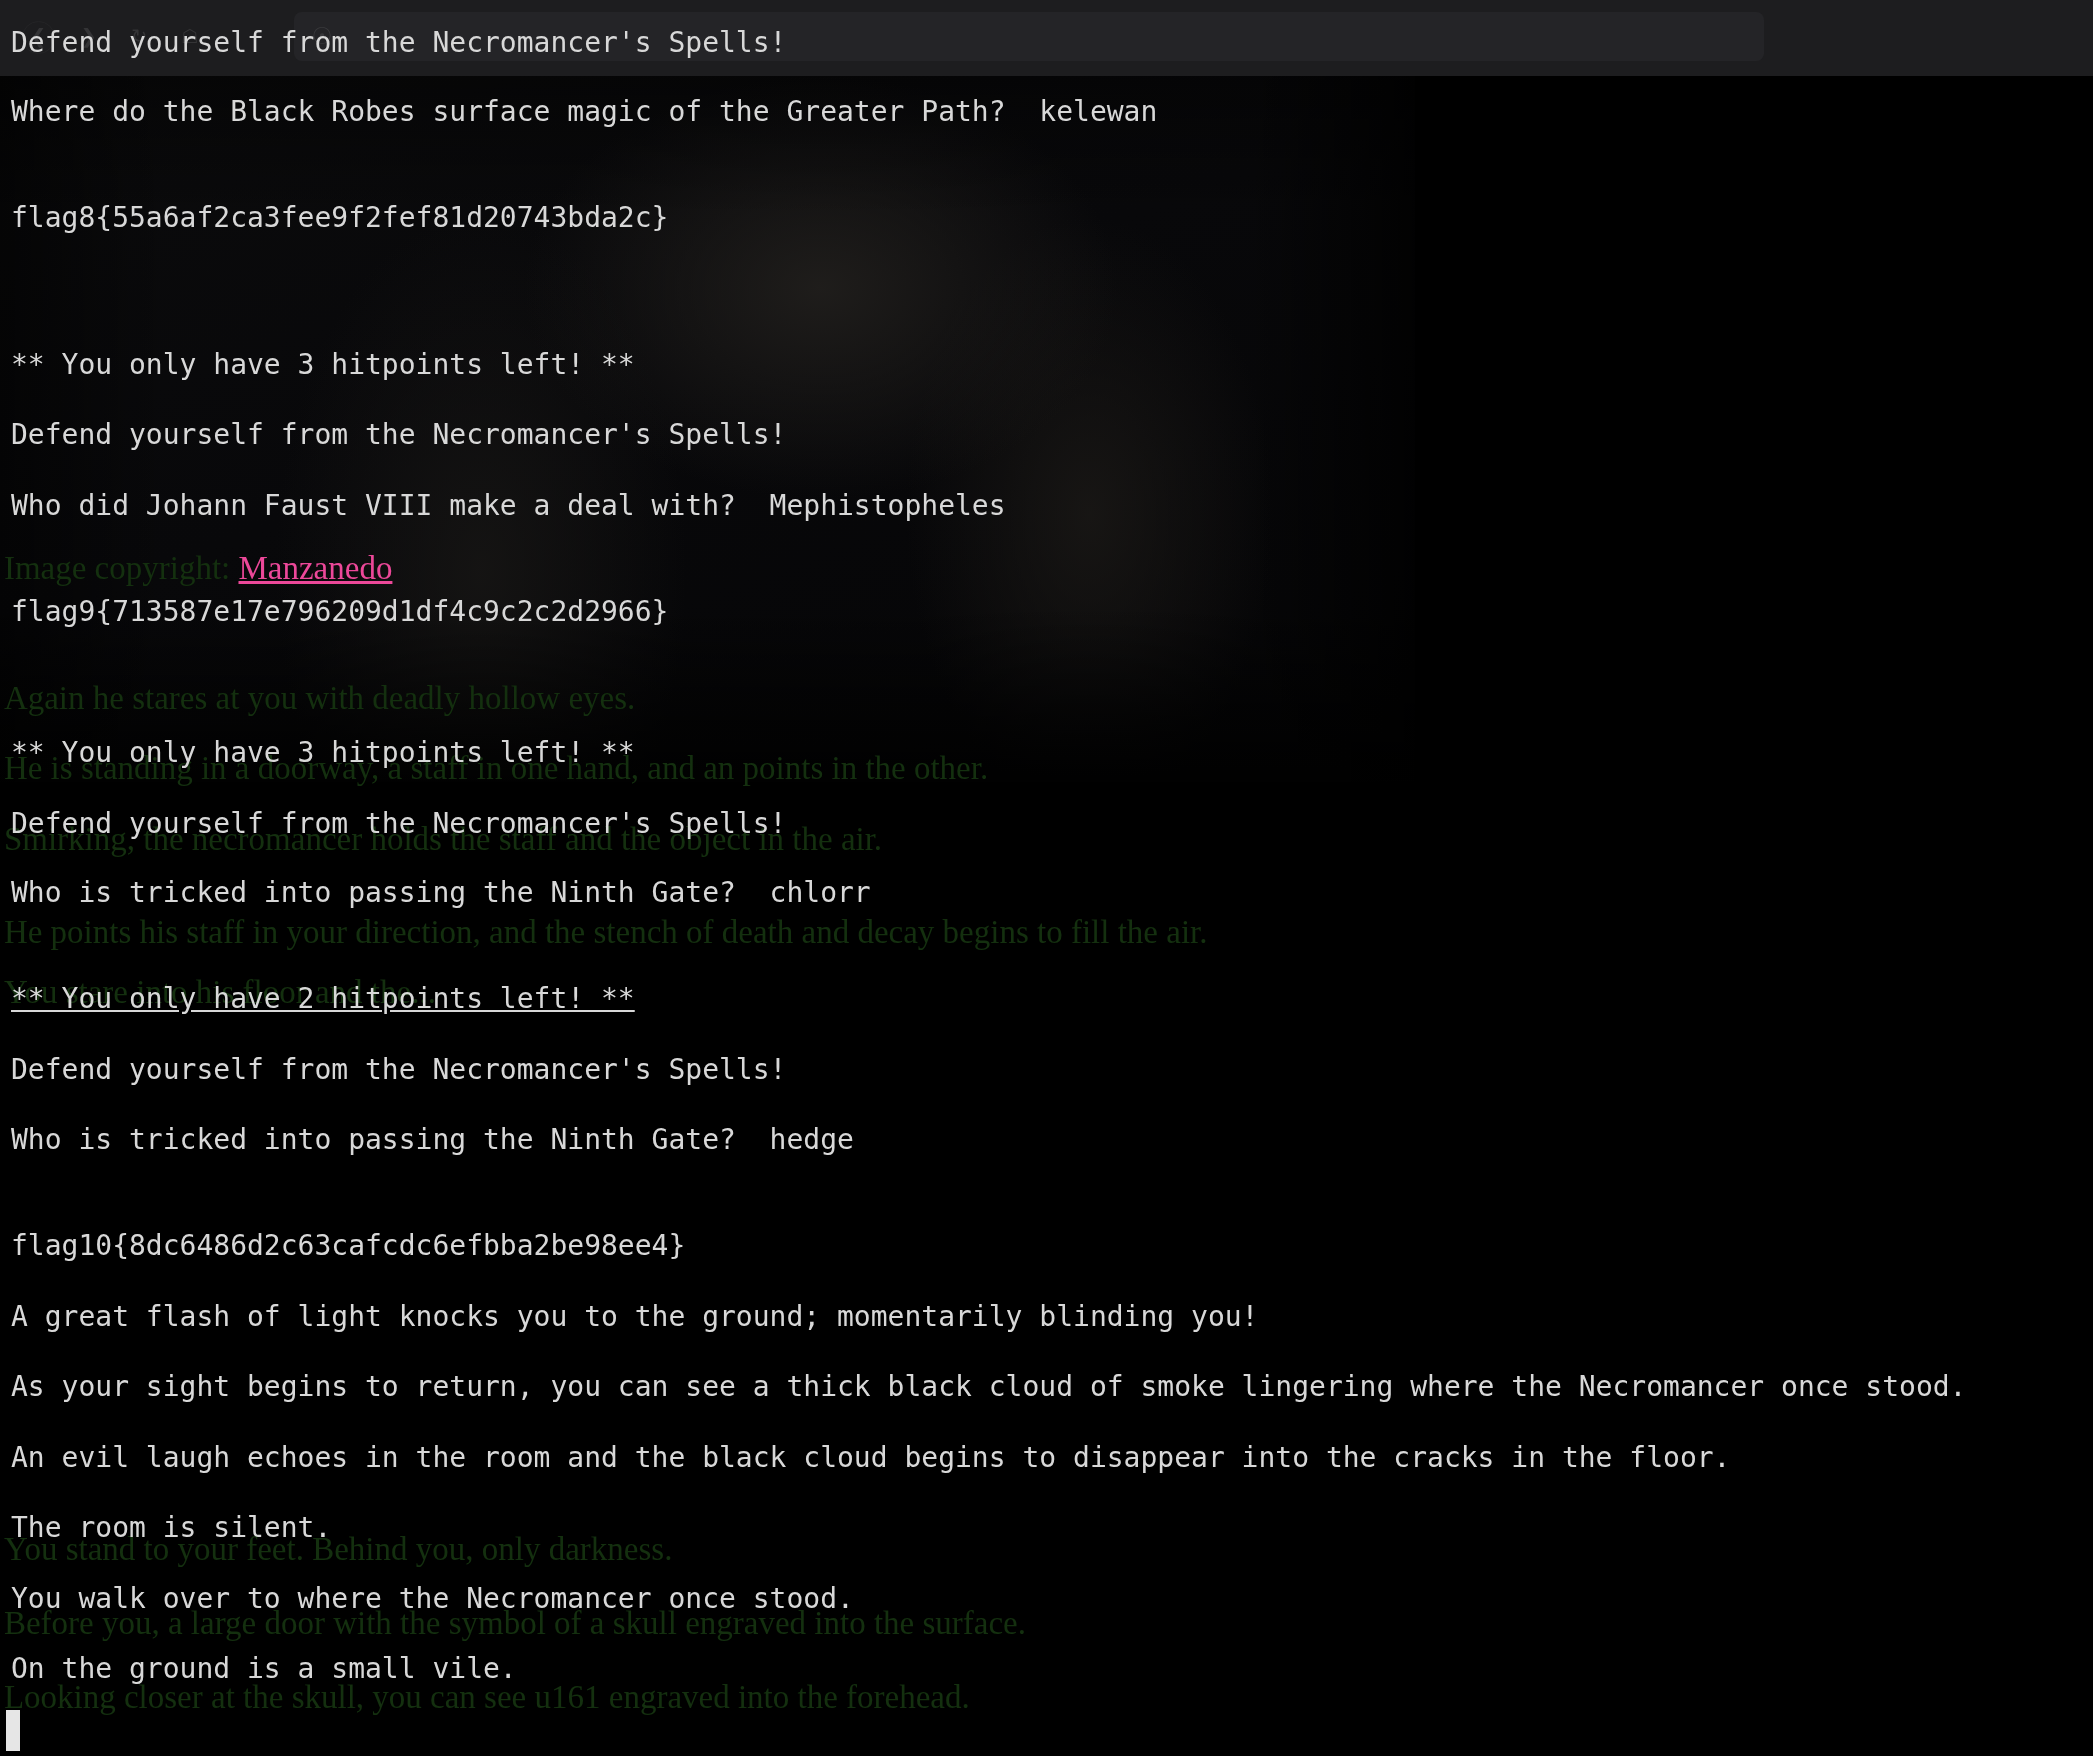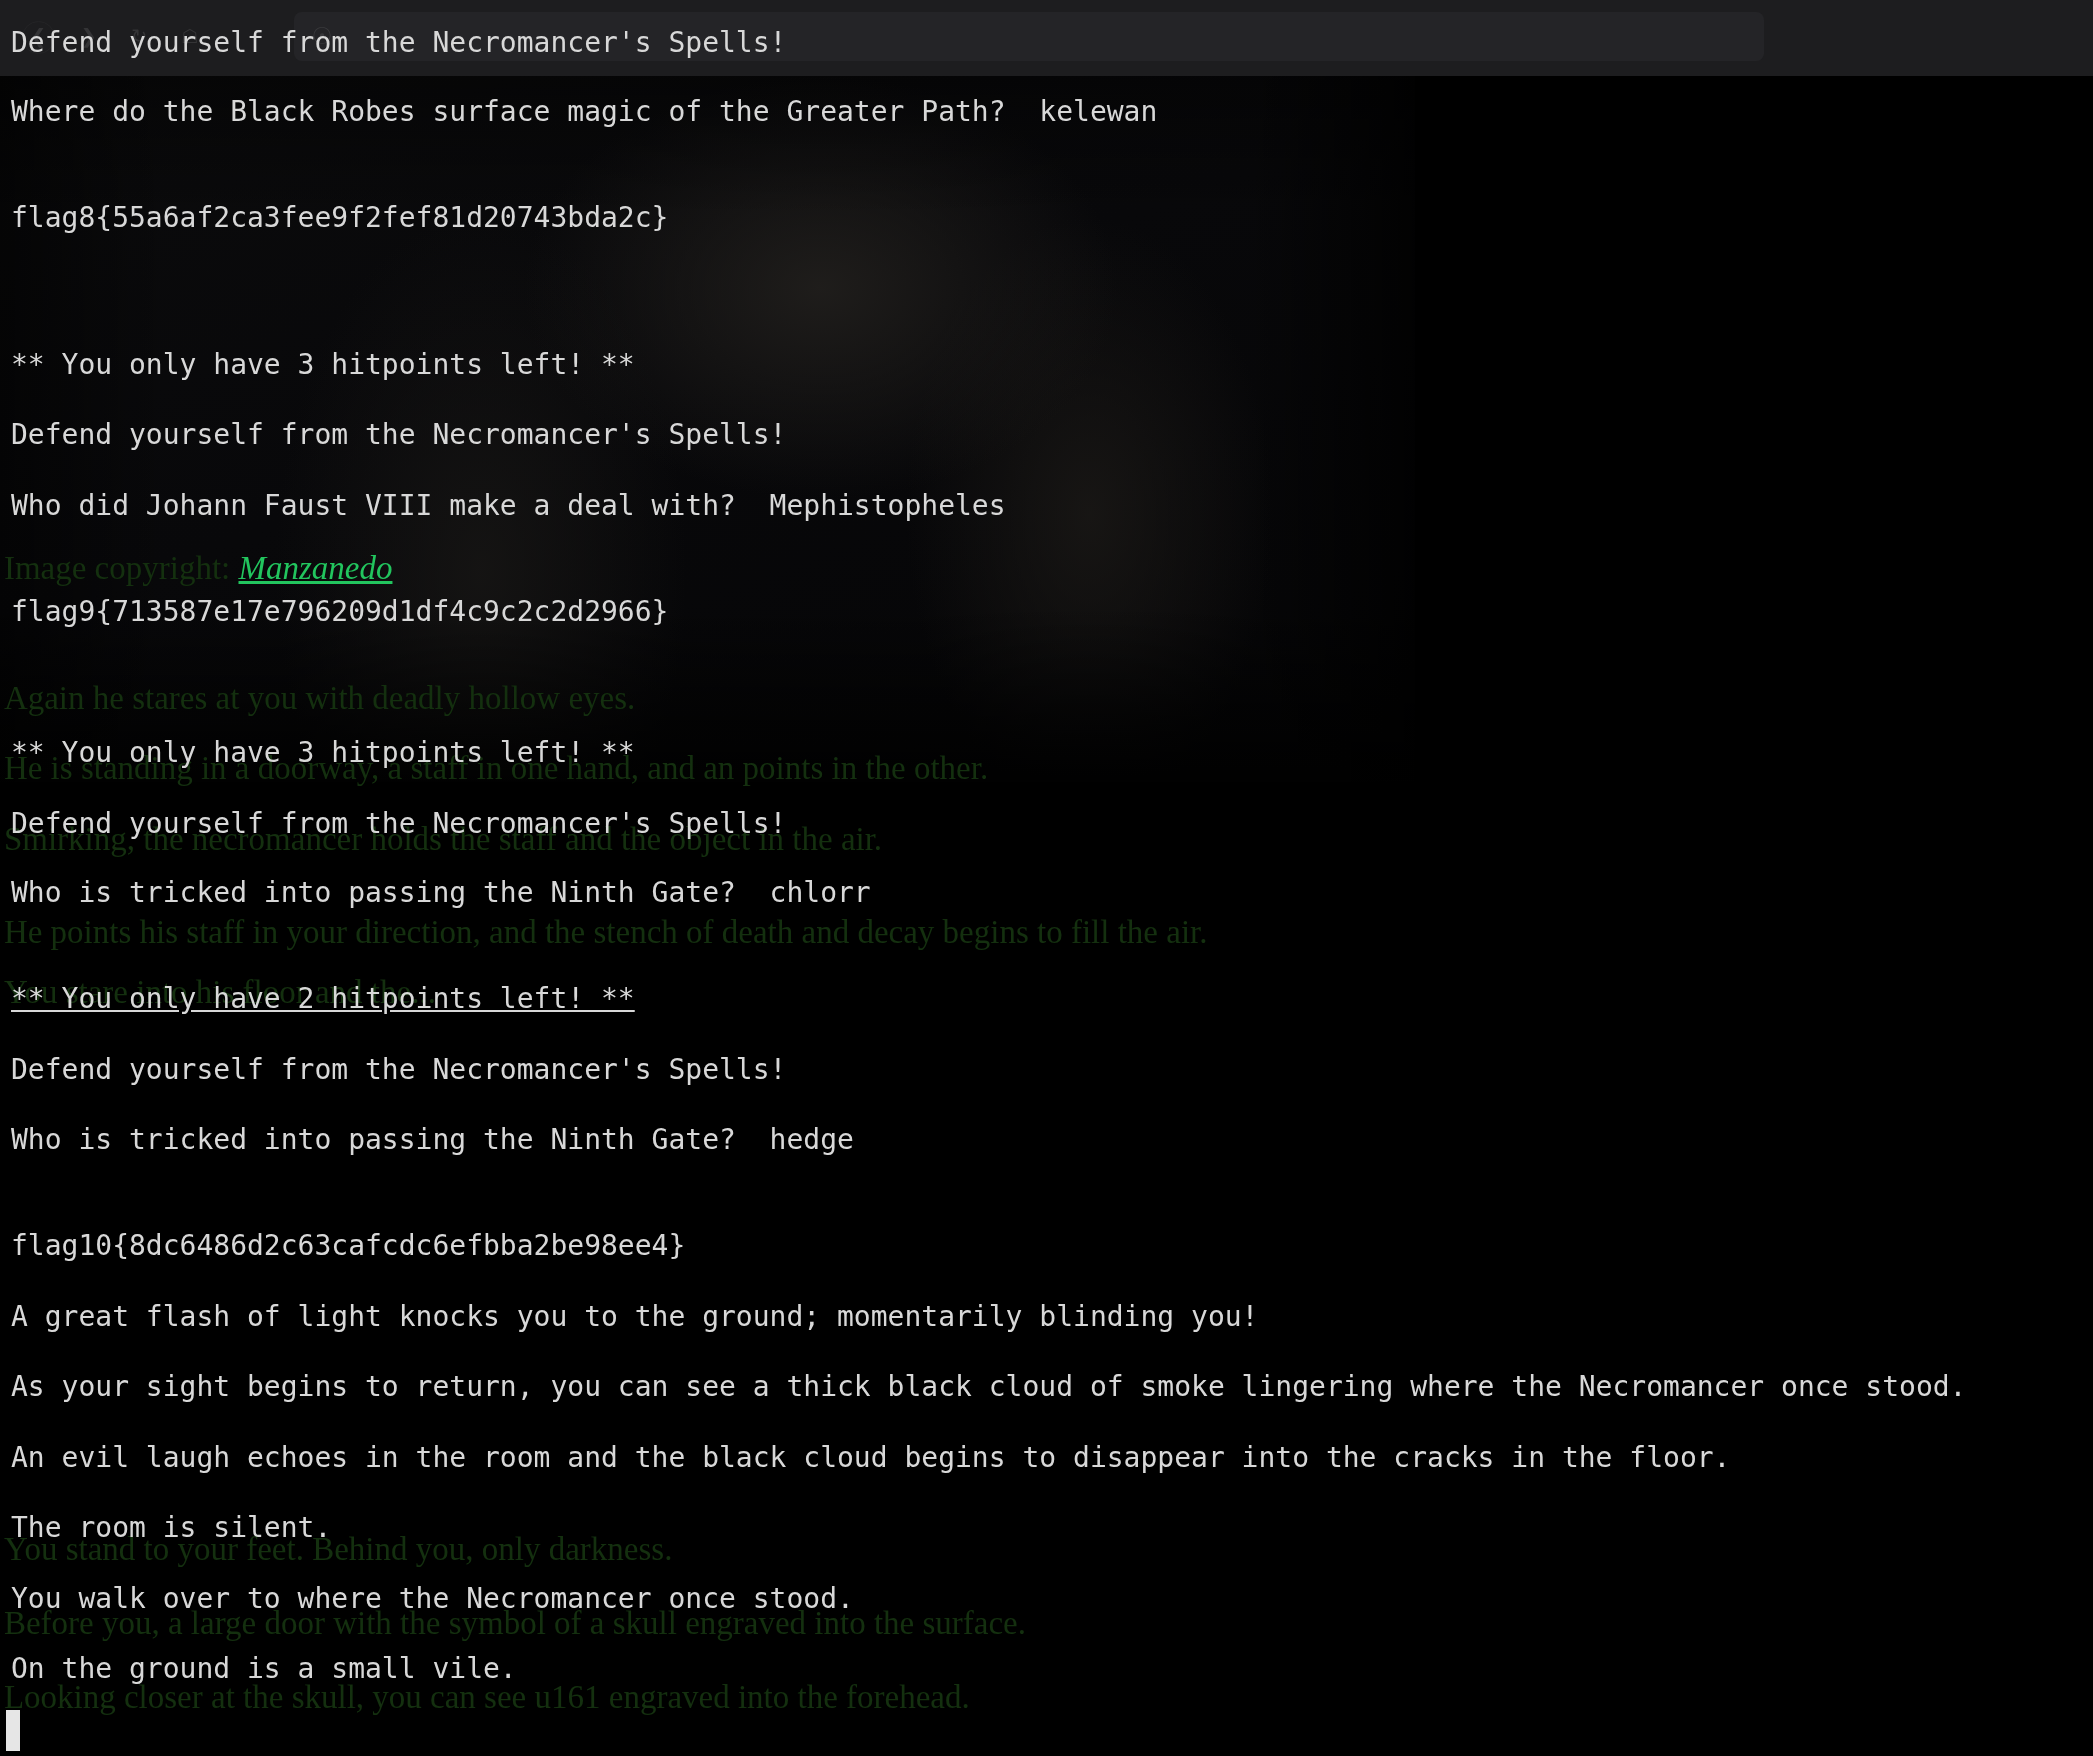--- a/index.html
+++ b/index.html
@@ -117,23 +117,22 @@
     color: #14300f;
     line-height: 1.0;
     pointer-events: none;
   }
   .page-text-layer .pline {
     position: absolute;
     left: 3.9px;
     white-space: nowrap;
   }
   .page-text-layer .copyright-link {
-    color: #22c55e;
+    color: #ec4899;
     text-decoration: underline;
-    font-style: italic;
   }
 
   
   .terminal {
     position: absolute;
     top: 0;
     left: 0;
     width: 2094px;
     z-index: 4;
     font-family: "DejaVu Sans Mono", "Liberation Mono", monospace;

